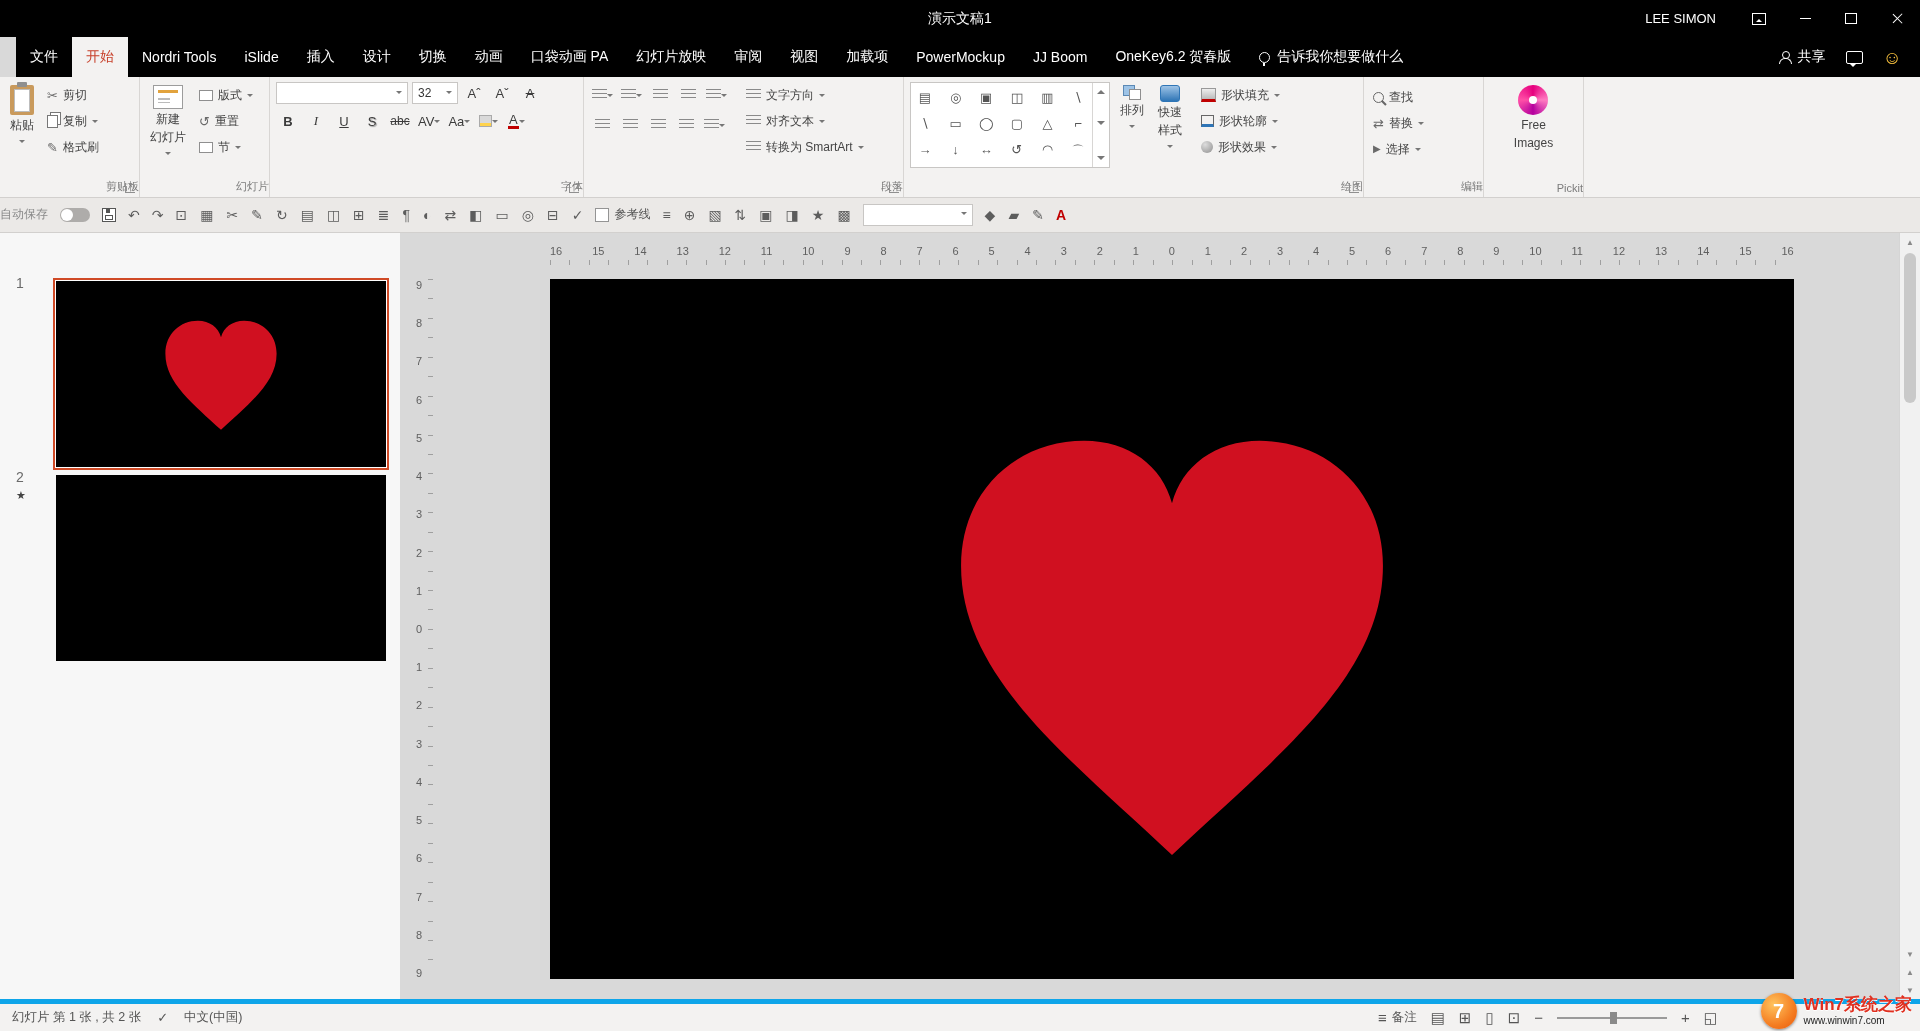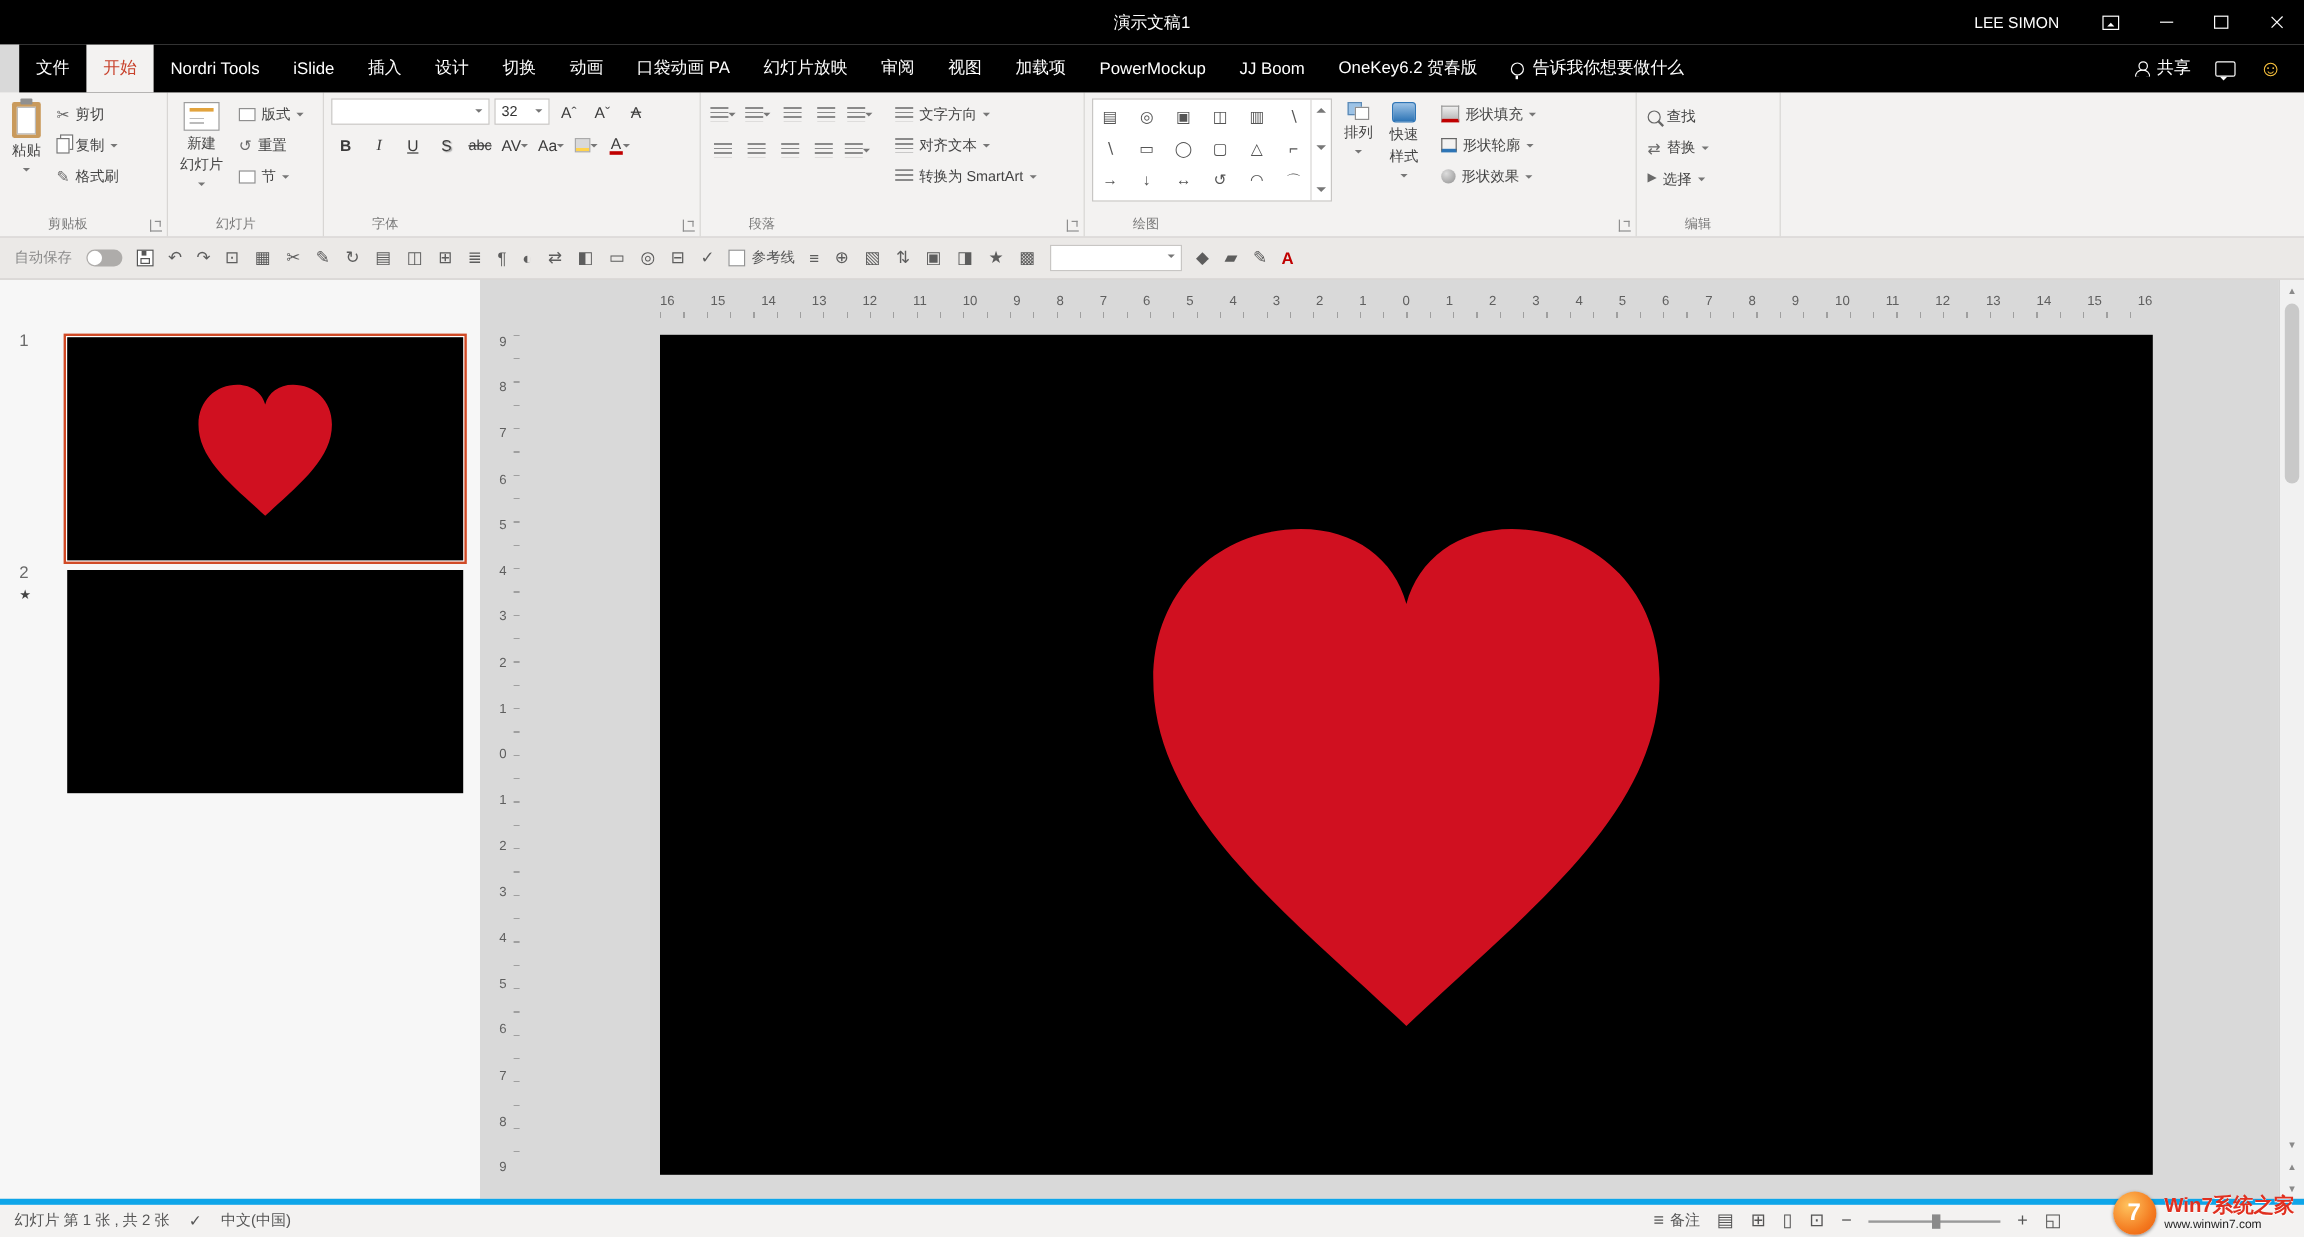--- a/index.html
+++ b/index.html
@@ -33,21 +33,21 @@
   .share-ic{width:12px;height:12px;position:relative;}
   .share-ic::before{content:"";position:absolute;left:3px;top:0;width:6px;height:6px;border:1.2px solid #fff;border-radius:50%;}
   .share-ic::after{content:"";position:absolute;left:0;bottom:-1px;width:11px;height:5px;border:1.2px solid #fff;border-bottom:none;border-radius:6px 6px 0 0;}
   .comment-ic{width:15px;height:11px;border:1.2px solid #fff;border-radius:2px;position:relative;}
   .comment-ic::after{content:"";position:absolute;left:3px;bottom:-7px;border:3.5px solid transparent;border-top-color:#fff;}
   .smiley{color:#fcc43e;font-size:19px;line-height:1;}
 
   
   .ribbon{position:absolute;top:77px;left:0;right:0;height:120px;background:#f3f2f1;border-bottom:1px solid #d2d0ce;display:flex;z-index:28;}
   .rgroup{position:relative;border-right:1px solid #d8d6d4;padding:5px 6px 20px 6px;box-sizing:border-box;flex:none;}
-  .rg-label{position:absolute;bottom:3px;left:0;right:0;text-align:left;font-size:11px;color:#7b7b7b;margin-left:40px;}
+  .rg-label{position:absolute;bottom:3px;left:0;right:0;text-align:right;font-size:11px;color:#7b7b7b;margin-left:40px;}
   .launcher{position:absolute;right:4px;bottom:4px;width:9px;height:9px;border-left:1px solid #8f8f8f;border-bottom:1px solid #8f8f8f;}
   .launcher::after{content:"";position:absolute;right:1px;top:1px;width:4px;height:4px;border-right:1px solid #8f8f8f;border-top:1px solid #8f8f8f;}
   .rg-body{display:flex;gap:6px;height:94px;}
   .vcol{display:flex;flex-direction:column;justify-content:flex-start;gap:4px;padding-top:2px;}
   .bigbtn{display:flex;flex-direction:column;align-items:center;gap:3px;padding:3px 4px;font-size:12px;color:#444;text-align:center;line-height:1.25;}
   .smallbtn{display:flex;align-items:center;gap:5px;font-size:12px;color:#444;height:22px;padding:0 3px;white-space:nowrap;}
   .dd{width:0;height:0;border:3.5px solid transparent;border-top-color:#767676;display:inline-block;margin-top:4px;flex:none;}
   .gly{font-size:13px;color:#6a6a6a;line-height:1;flex:none;}
   .combo{background:#fff;border:1px solid #c8c6c4;height:22px;display:flex;align-items:center;padding:0 5px;font-size:12px;color:#333;box-sizing:border-box;}
   .combo .dd{margin-left:auto;margin-top:1px;}
@@ -86,21 +86,21 @@
   .styles-ic{width:18px;height:15px;border:1px solid #2e75b6;border-radius:3px;background:linear-gradient(#9dc3e6,#2e75b6);flex:none;}
   .fill-ic{width:13px;height:10px;background:linear-gradient(#eee,#bbb);border:1px solid #999;border-bottom:3px solid #c00000;box-sizing:content-box;flex:none;}
   .outl-ic{width:11px;height:8px;border:1.5px solid #666;border-bottom:3px solid #2e75b6;box-sizing:content-box;flex:none;}
   .eff-ic{width:12px;height:12px;border-radius:50%;background:radial-gradient(circle at 35% 30%,#ddd,#8f8f8f);flex:none;}
   .find-ic{width:9px;height:9px;border:1.6px solid #666;border-radius:50%;position:relative;flex:none;}
   .find-ic::after{content:"";position:absolute;right:-4px;bottom:-2px;width:6px;height:1.6px;background:#666;transform:rotate(45deg);}
   .pinwheel{width:30px;height:30px;border-radius:50%;background:conic-gradient(#e6007e,#ff7bc1,#b4009e,#ff4fa7,#e6007e);position:relative;flex:none;}
   .pinwheel::after{content:"";position:absolute;left:11px;top:11px;width:8px;height:8px;border-radius:50%;background:#fff;}
 
   
-  .qatrow{position:absolute;top:197px;left:0;right:0;height:36px;background:#ebe9e7;border-bottom:1px solid #d2d0ce;display:flex;align-items:center;gap:12px;padding:0 12px;box-sizing:border-box;font-size:12px;color:#8a8a8a;z-index:27;}
+  .qatrow{position:absolute;top:197px;left:0;right:0;height:36px;background:#ebe9e7;border-bottom:1px solid #d2d0ce;display:flex;align-items:center;gap:12px;padding:0 0;box-sizing:border-box;font-size:12px;color:#8a8a8a;z-index:27;}
   .toggle{width:30px;height:14px;border-radius:7px;background:#aeacaa;position:relative;flex:none;}
   .toggle .knob{position:absolute;left:1px;top:1px;width:12px;height:12px;border-radius:50%;background:#fff;}
   .floppy-ic{width:14px;height:14px;border:1.5px solid #555;position:relative;background:#fff;box-sizing:border-box;flex:none;}
   .floppy-ic::before{content:"";position:absolute;top:0;left:3px;width:4px;height:4px;background:#555;}
   .floppy-ic::after{content:"";position:absolute;bottom:1px;left:2px;width:6px;height:3px;border:1px solid #555;}
   .qat-ic{font-size:14px;color:#5d5d5d;}
   .qat-icons{display:flex;align-items:center;gap:13px;}
   .cb{width:12px;height:12px;border:1px solid #949494;background:#fff;flex:none;}
   .guides{display:flex;align-items:center;gap:5px;color:#555;}
   .qat-combo{width:110px;height:22px;}
@@ -444,20 +444,30 @@
       </div>
       <div class="smallbtn">
         <span class="gly" style="font-size:10px">▶</span>
         <span>选择</span>
         <span class="dd"></span>
       </div>
     </div>
     <div class="rg-label">编辑</div>
   </div>
 
+  <div class="rgroup" style="width:100px">
+    <div class="rg-body" style="justify-content:center;">
+      <div class="bigbtn">
+        <span class="pinwheel"></span>
+        <span>Free</span>
+        <span>Images</span>
+      </div>
+    </div>
+    <div class="rg-label">Pickit</div>
+  </div>
 
   <div style="flex:1"></div>
 </div>
 
 <div class="qatrow">
   <span>自动保存</span>
   <span class="toggle">
       <span class="knob"></span>
     </span>
   <span class="floppy-ic"></span>

